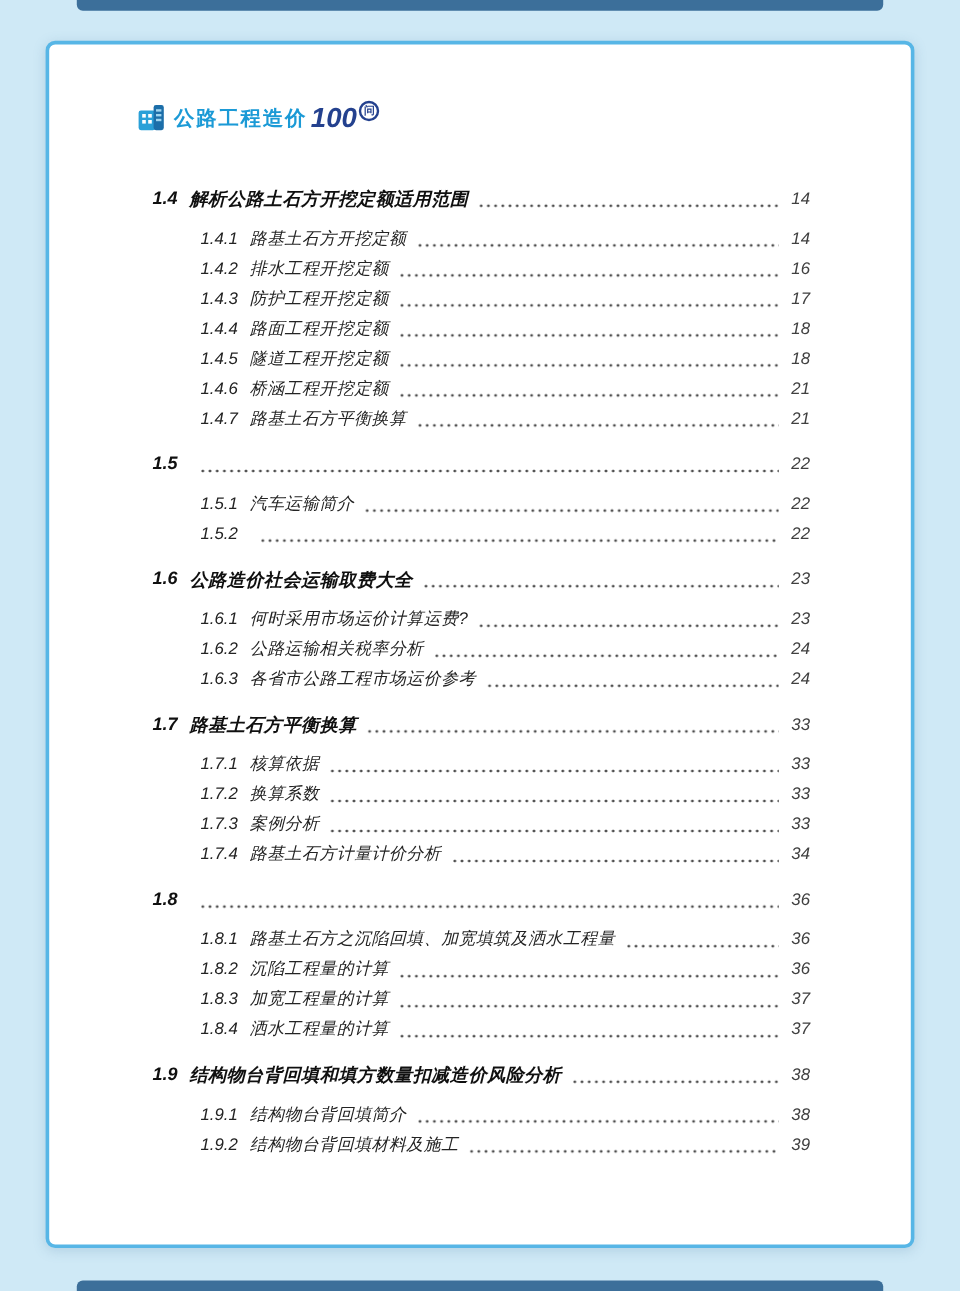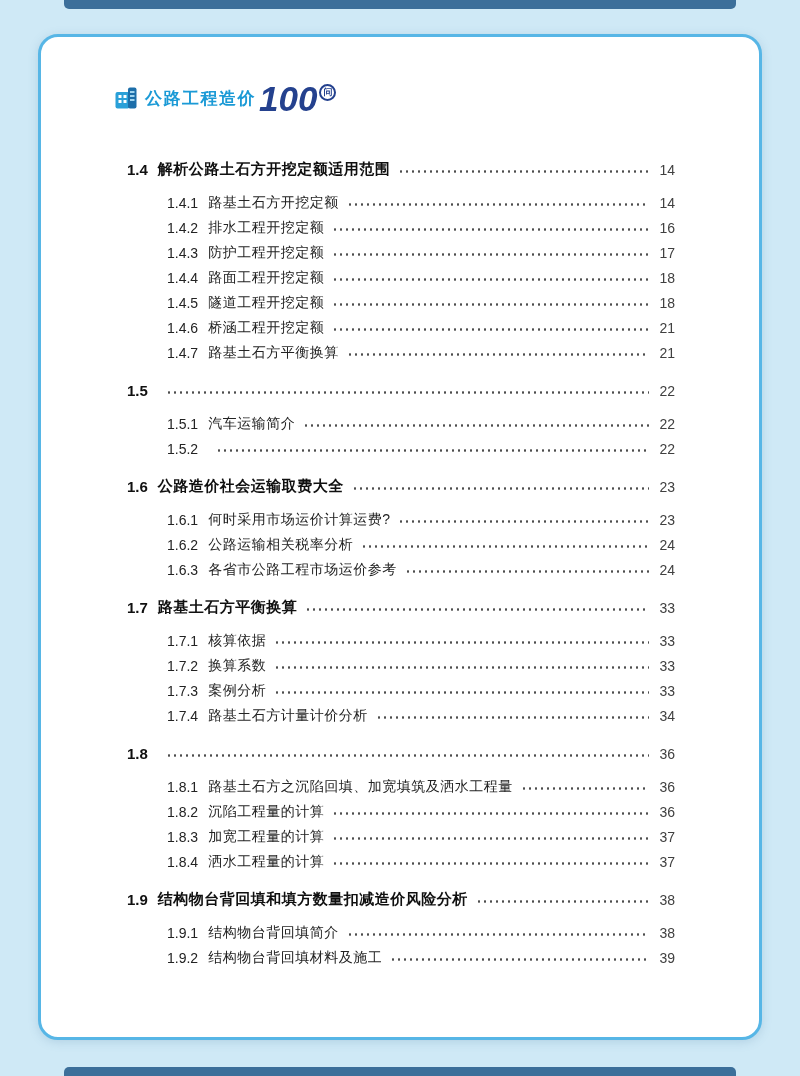--- a/index.html
+++ b/index.html
@@ -28,21 +28,21 @@
 
   
   .card {
     position: absolute;
     left: 38px;
     right: 38px;
     top: 34px;
     bottom: 36px;
     background: #ffffff;
     border: 3px solid #57b6e6;
-    border-radius: 20px;
+    border-radius: 8px;
     box-sizing: border-box;
     padding: 44px 84px 26px 86px;
     overflow: hidden;
     box-shadow: 0 2px 10px rgba(90, 140, 175, 0.25);
   }
 
   
   .logo {
     display: flex;
     align-items: center;
@@ -51,21 +51,21 @@
   }
   .logo-icon { display: inline-flex; margin-right: 6px; }
   .logo-brand {
     color: #1b9ad6;
     font-weight: bold;
     font-size: 17px;
     letter-spacing: 1.5px;
   }
   .logo-number {
     color: #24418e;
-    font-size: 35px;
+    font-size: 23px;
     font-weight: 900;
     font-style: italic;
     line-height: 1;
     margin-left: 3px;
   }
   .logo-badge {
     width: 13px;
     height: 13px;
     border: 2px solid #24418e;
     border-radius: 50%;
@@ -76,24 +76,25 @@
     display: inline-flex;
     align-items: center;
     justify-content: center;
     margin: -12px 0 0 2px;
   }
 
   
   .toc { margin-top: 42px; }
   .toc-row {
     display: flex;
-    align-items: center;
+    align-items: flex-start;
     height: 25px;
     font-size: 14px;
     color: #232323;
+    font-style: italic;
   }
   .toc-row.l1 {
     font-weight: bold;
     font-size: 15px;
     color: #101010;
     margin-top: 13px;
     margin-bottom: 8px;
   }
   .toc-row.l1:first-child { margin-top: 0; }
   .toc-row.l2 { padding-left: 40px; }

